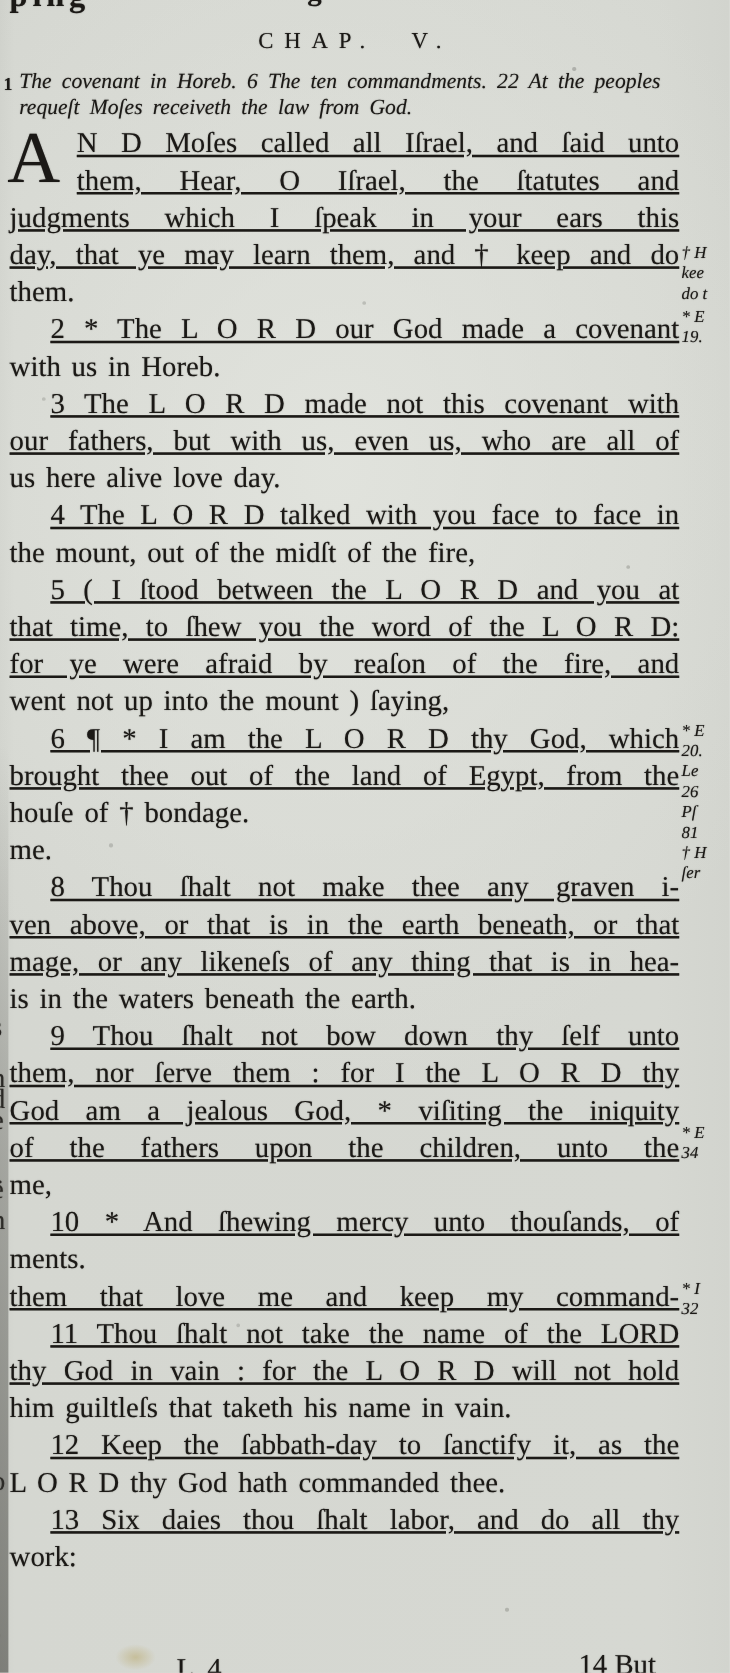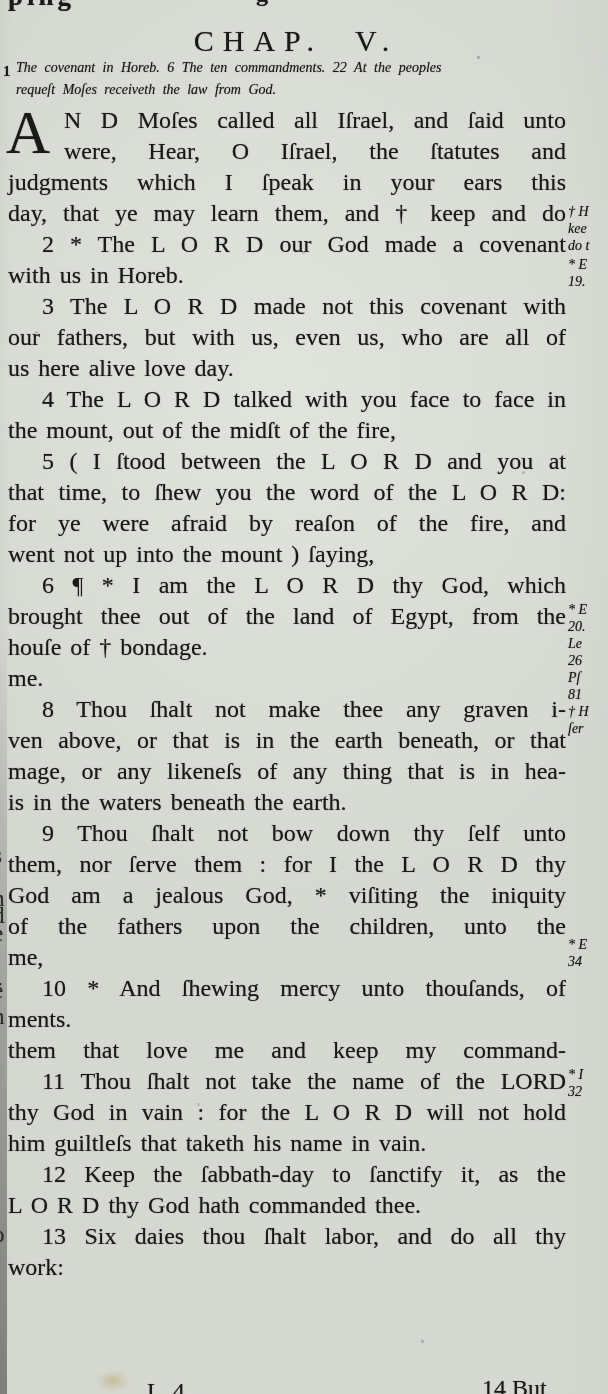--- a/index.html
+++ b/index.html
@@ -17,44 +17,44 @@
   .ink{ text-shadow:0 0 1px rgba(27,25,22,.55); }
 
   
   .tfrag{ position:absolute; font-size:27px; font-weight:bold; letter-spacing:4px; }
   .tf0{ left:8px; top:-19px; }
   .tf1{ left:256px; top:-20px; font-size:24px; }
 
   
   #chap{
     position:absolute; top:24px; left:0; width:592px;
-    text-align:center; font-size:30px; letter-spacing:9px; word-spacing:16px;
+    text-align:center; font-size:19px; letter-spacing:9px; word-spacing:16px;
   }
 
   
   #arg-marker{ position:absolute; left:3px; top:63px; font-size:15px; font-weight:bold; }
   #argument{
     position:absolute; left:16px; top:57px; width:552px;
-    font-style:italic; font-size:14px; line-height:21.5px;
+    font-style:italic; font-size:18px; line-height:21.5px;
     word-spacing:4px; white-space:pre-line;
   }
 
   
   #dropcap{
     position:absolute; left:6px; top:104px;
     font-size:61px; line-height:58px;
   }
 
   
   #column{
     position:absolute; left:8px; top:105px; width:558px;
     font-size:24px; line-height:31px; word-spacing:3px;
   }
   .ln{ height:31px; white-space:nowrap; overflow:visible; }
-  .ln.j{ white-space:normal; text-align:justify; text-align-last:justify; }
+  .ln.j{ white-space:normal; text-align:justify; text-align-last:justify;text-decoration:underline; }
   .ln.in{ padding-left:34px; }
   .ln.dc{ padding-left:56px; }
 
   
   .mnote{
     position:absolute; left:568px; width:46px;
     font-style:italic; font-size:14px; line-height:17px;
     white-space:pre-line;
   }
   .mn0{ top:203px; } .mn1{ top:256px; } .mn2{ top:601px; }
@@ -104,23 +104,24 @@
   <div id="chap" class="ink">CHAP.  V.</div>
 
   <span id="arg-marker" class="ink">1</span>
   <div id="argument" class="ink">The covenant in Horeb. 6 The ten commandments. 22 At the peoples
 requeſt Moſes receiveth the law from God.</div>
 
   <div id="dropcap" class="ink">A</div>
 
   <div id="column" class="ink">
     <div class="ln dc j">N D Moſes called all Iſrael, and ſaid unto</div>
-    <div class="ln dc j">were, Hear, O Iſrael, the ſtatutes and</div>
+    <div class="ln dc j">them, Hear, O Iſrael, the ſtatutes and</div>
     <div class="ln j">judgments which I ſpeak in your ears this</div>
     <div class="ln j">day, that ye may learn them, and † keep and do</div>
+    <div class="ln">them.</div>
     <div class="ln in j">2 * The L O R D our God made a covenant</div>
     <div class="ln">with us in Horeb.</div>
     <div class="ln in j">3 The L O R D made not this covenant with</div>
     <div class="ln j">our fathers, but with us, even us, who are all of</div>
     <div class="ln">us here alive love day.</div>
     <div class="ln in j">4 The L O R D talked with you face to face in</div>
     <div class="ln">the mount, out of the midſt of the fire,</div>
     <div class="ln in j">5 ( I ſtood between the L O R D and you at</div>
     <div class="ln j">that time, to ſhew you the word of the L O R D:</div>
     <div class="ln j">for ye were afraid by reaſon of the fire, and</div>

